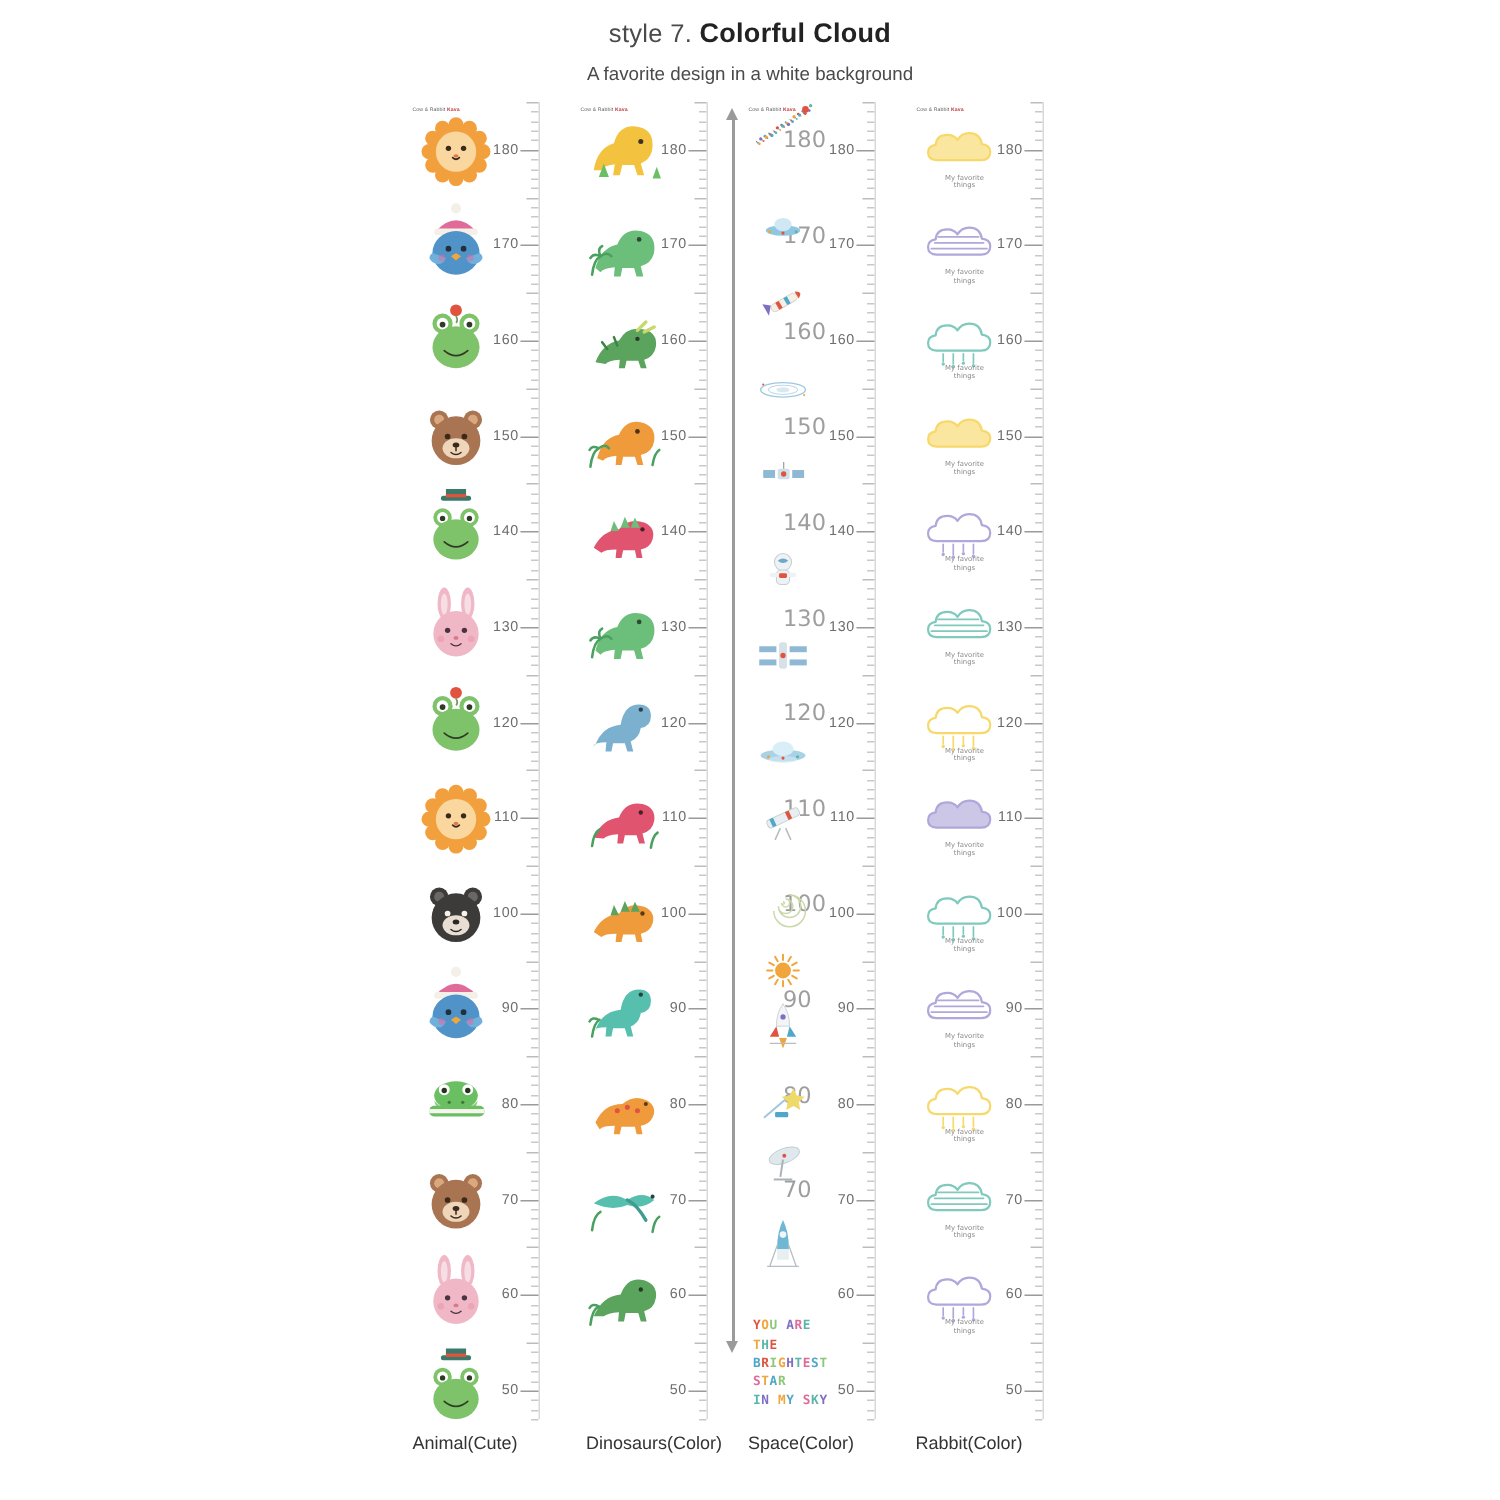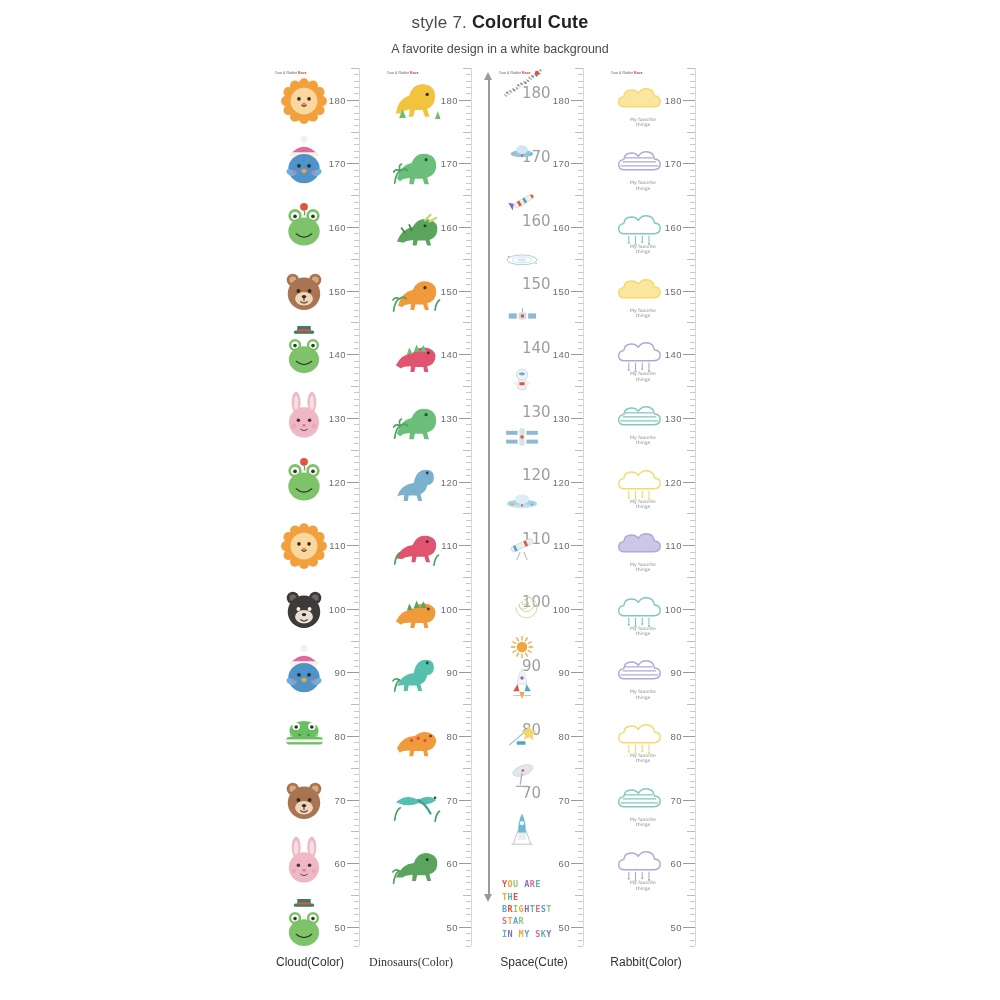--- a/index.html
+++ b/index.html
@@ -186,33 +186,33 @@
   }
   .caption {
     position: absolute;
     top: 0;
     width: 108px;
     text-align: center;
     font-size: 12px;
     color: #333333;
   }
   .cap-0 { left: -16px; }
-  .cap-1 { left: 85px; font-family: Liberation Serif, serif; }
+  .cap-1 { left: 110px; }
   .cap-2 { left: 208px; }
   .cap-3 { left: 320px; }
 </style>
 </head>
 <body>
 
 <div id="page">
 
   <div class="header">
     <div class="title-line">
       <span class="title-prefix">style 7.</span>
-      <span class="title-main">Colorful Cute</span>
+      <span class="title-main">Colorful Cloud</span>
     </div>
     <div class="subtitle">A favorite design in a white background</div>
   </div>
 
   <div class="charts">
     <div class="chart chart-0">
         <div class="brand">Cow &amp; Rabbit <b>Kava</b></div>
         <div class="ruler">
           <div class="tick minor" style="top: 878px;"></div>
           <div class="tick minor" style="top: 871.64px;"></div>
@@ -1537,19 +1537,19 @@
               <circle cx="54" cy="77" r="2"></circle>
               <circle cx="66" cy="80" r="2"></circle>
             </g>
           </svg>
         </div>
         <div class="mythings" style="top: 817.29px;">My favorite things</div>
       </div>
   </div>
 
   <div class="captions">
-    <div class="caption cap-0">Cloud(Color)</div>
+    <div class="caption cap-0">Animal(Cute)</div>
     <div class="caption cap-1">Dinosaurs(Color)</div>
-    <div class="caption cap-2">Space(Cute)</div>
+    <div class="caption cap-2">Space(Color)</div>
     <div class="caption cap-3">Rabbit(Color)</div>
   </div>
 
 </div>
 
 </body></html>

